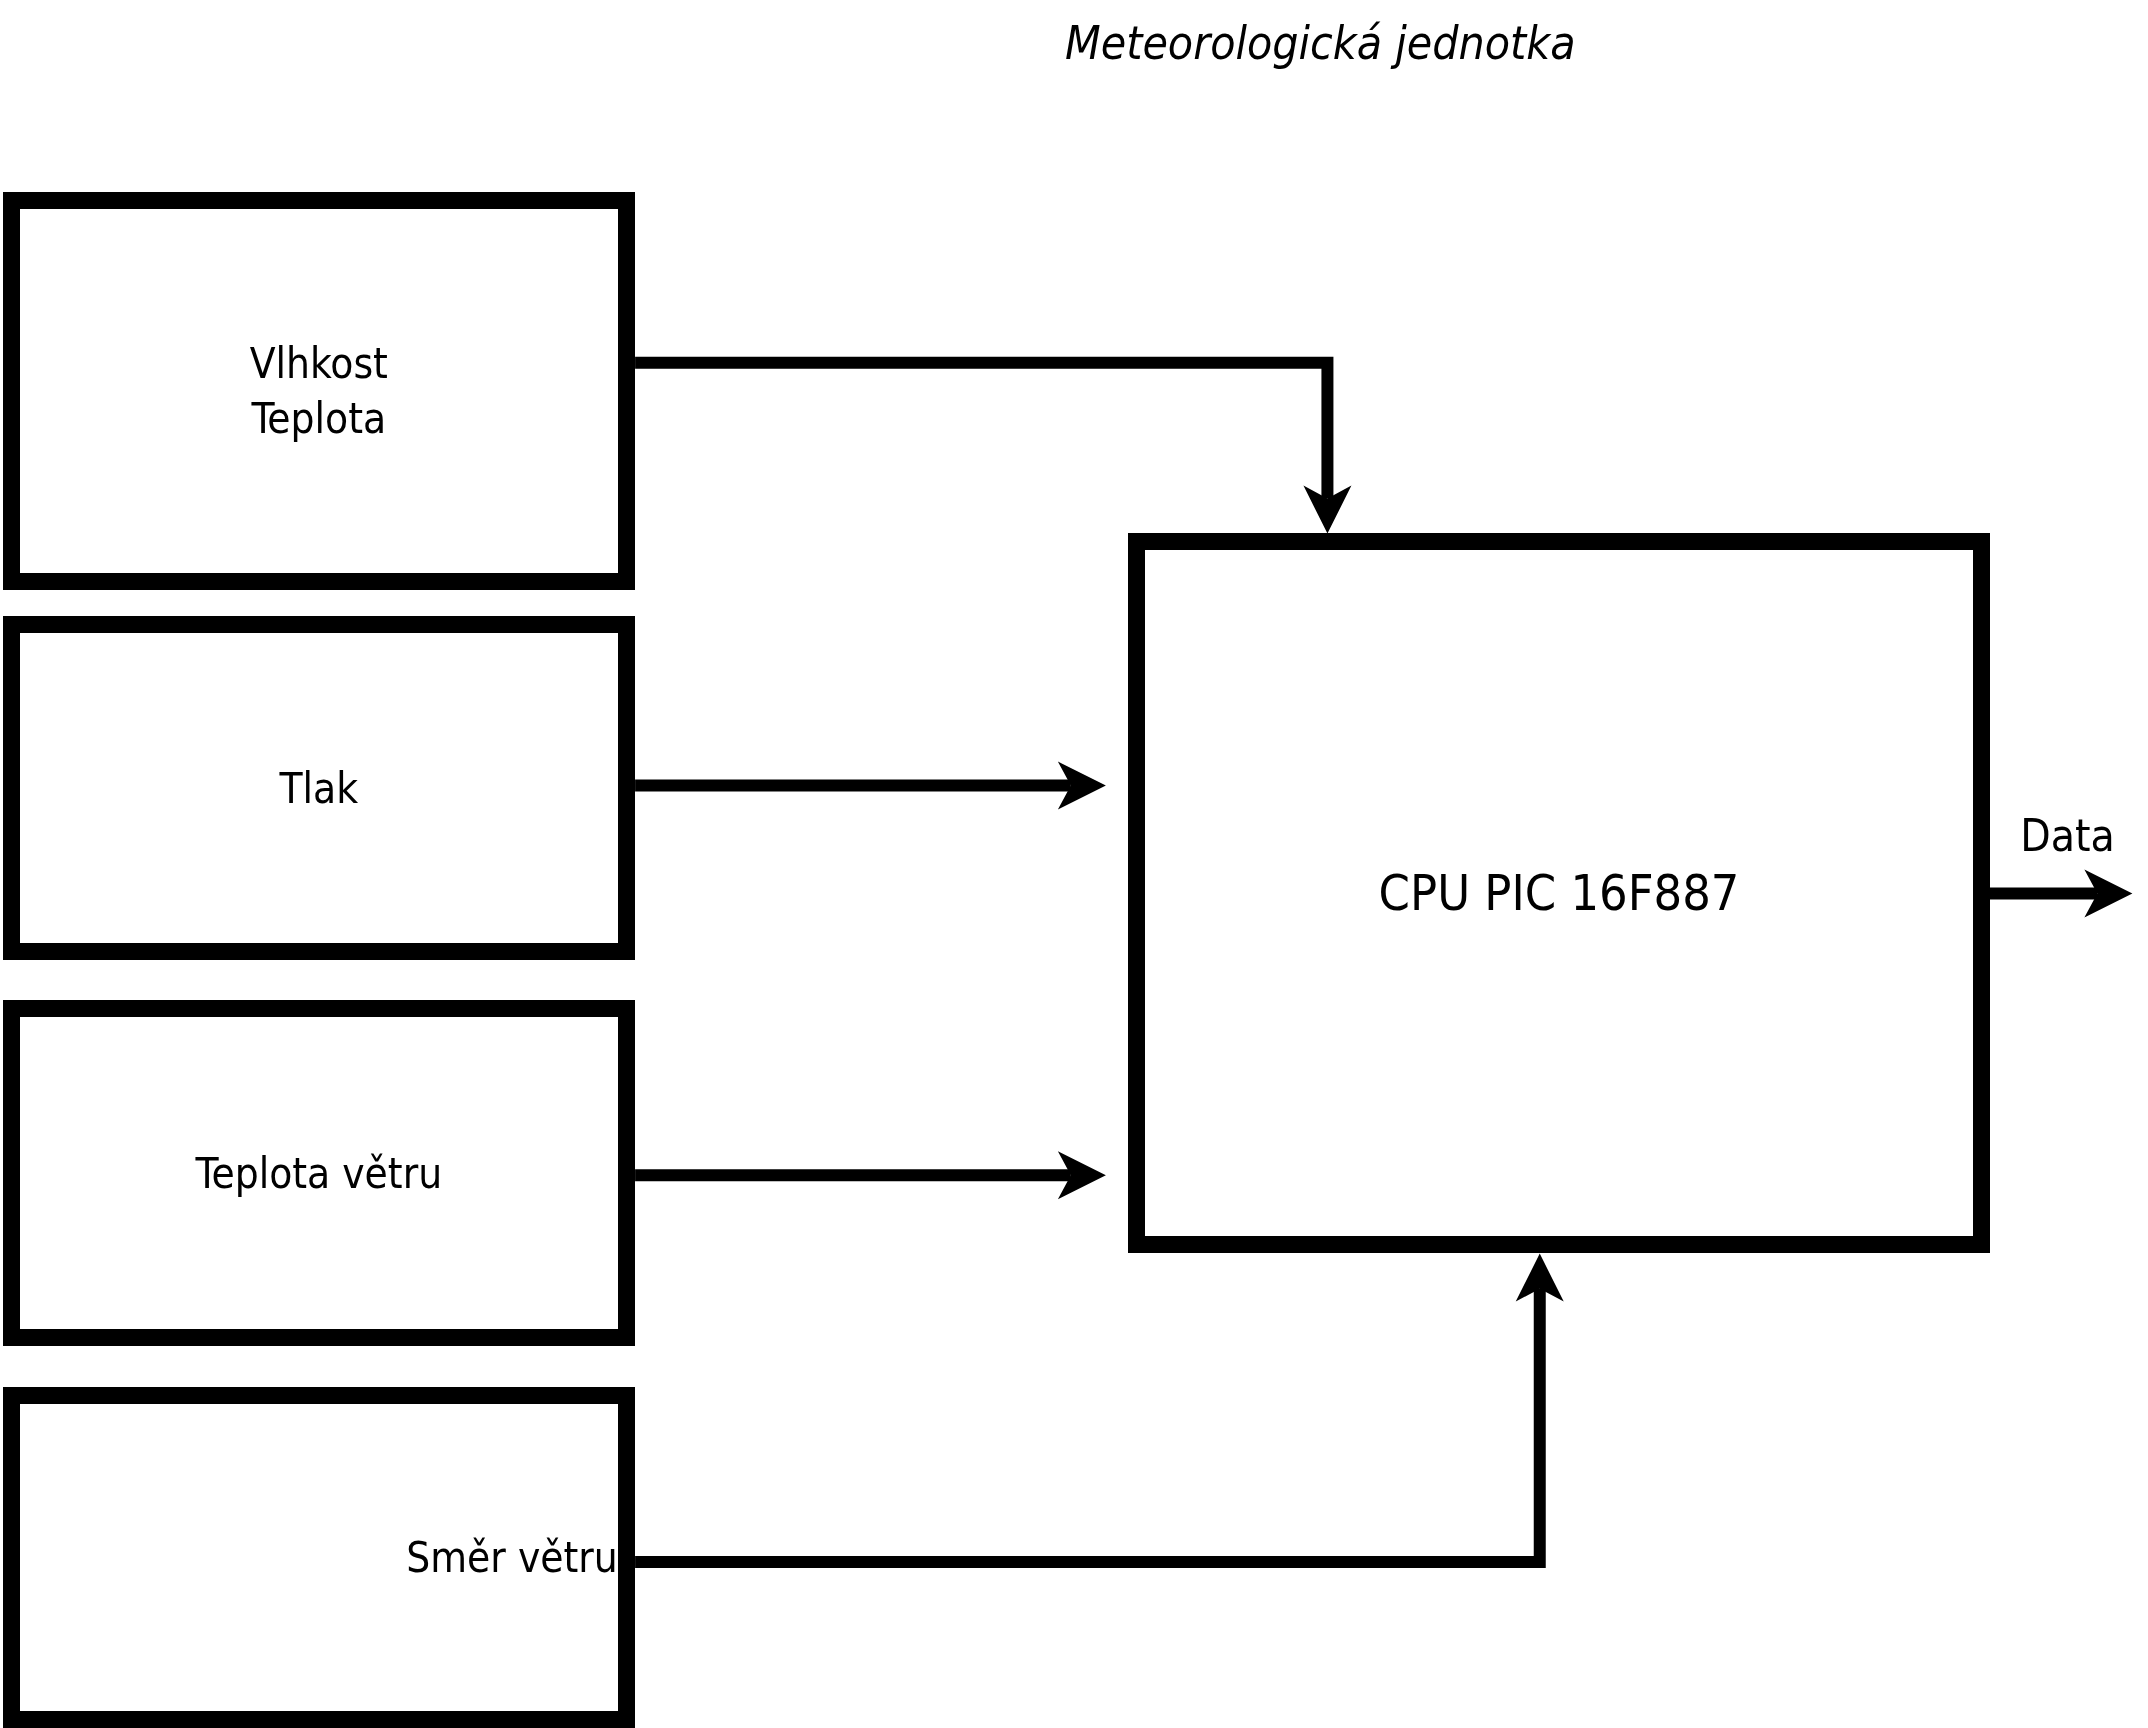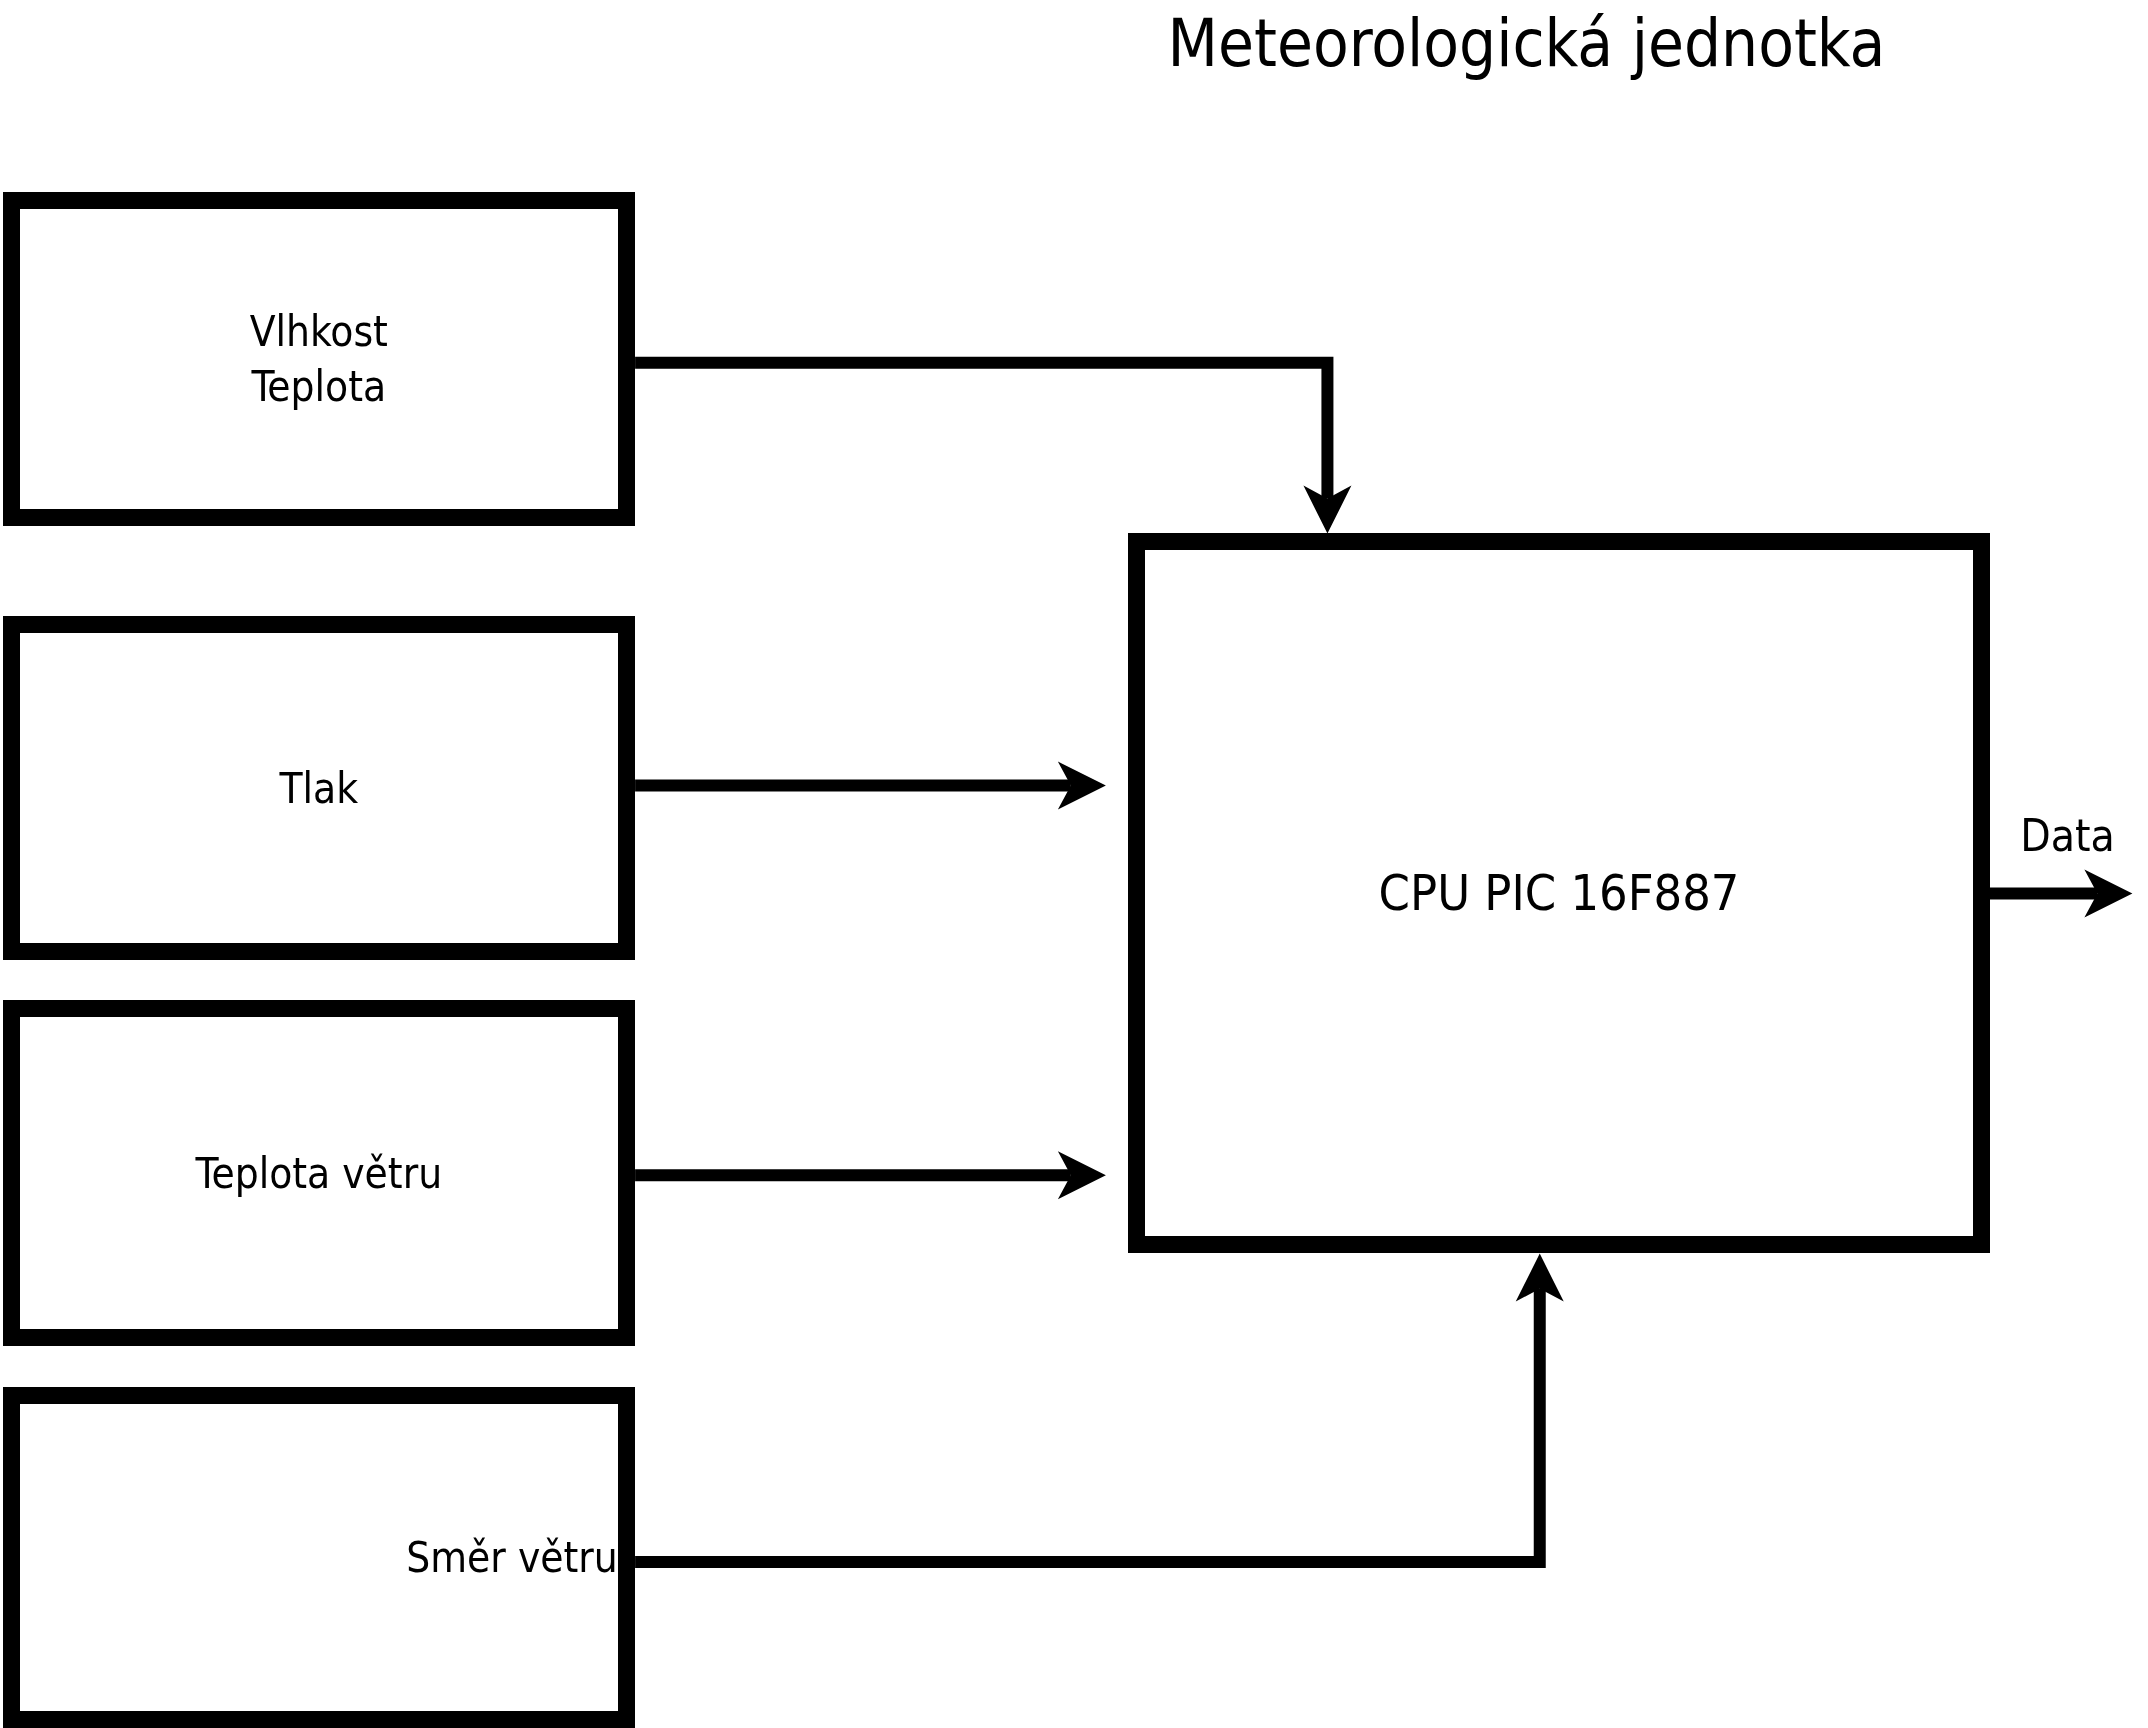--- a/index.html
+++ b/index.html
@@ -15,38 +15,38 @@
     font-family: "DejaVu Sans", "Liberation Sans", sans-serif;
     font-stretch: condensed;
     color: #000000;
   }
   .title {
     position: absolute;
     left: 1065px;
     top: 1.8px;
     width: 923px;
     height: 83px;
-    font-size: 65px;
+    font-size: 46px;
     line-height: 83px;
-    text-align: center;
     white-space: nowrap;
+    font-style: italic;
   }
   .node {
     position: absolute;
     box-sizing: border-box;
     border: 17.5px solid #000000;
     background: #ffffff;
     display: flex;
     align-items: center;
     justify-content: center;
     text-align: center;
     font-size: 42px;
     line-height: 55px;
   }
-  .node-sensor1 { left: 2.8px;    top: 192px;  width: 632px; height: 334px; }
+  .node-sensor1 { left: 2.8px;    top: 192px;  width: 632px; height: 398px; }
   .node-sensor2 { left: 2.8px;    top: 616px;  width: 632px; height: 344px; }
   .node-sensor3 { left: 2.8px;    top: 1000px; width: 632px; height: 346px; }
   .node-sensor4 { left: 2.8px;    top: 1387px; width: 632px; height: 341px; justify-content: flex-end; }
   .node-cpu     { left: 1108px; top: 533px;  width: 862px; height: 720px; font-size: 50px; margin-left: 20px; }
   .wires {
     position: absolute;
     left: 0;
     top: 0;
     width: 2149px;
     height: 1729px;

